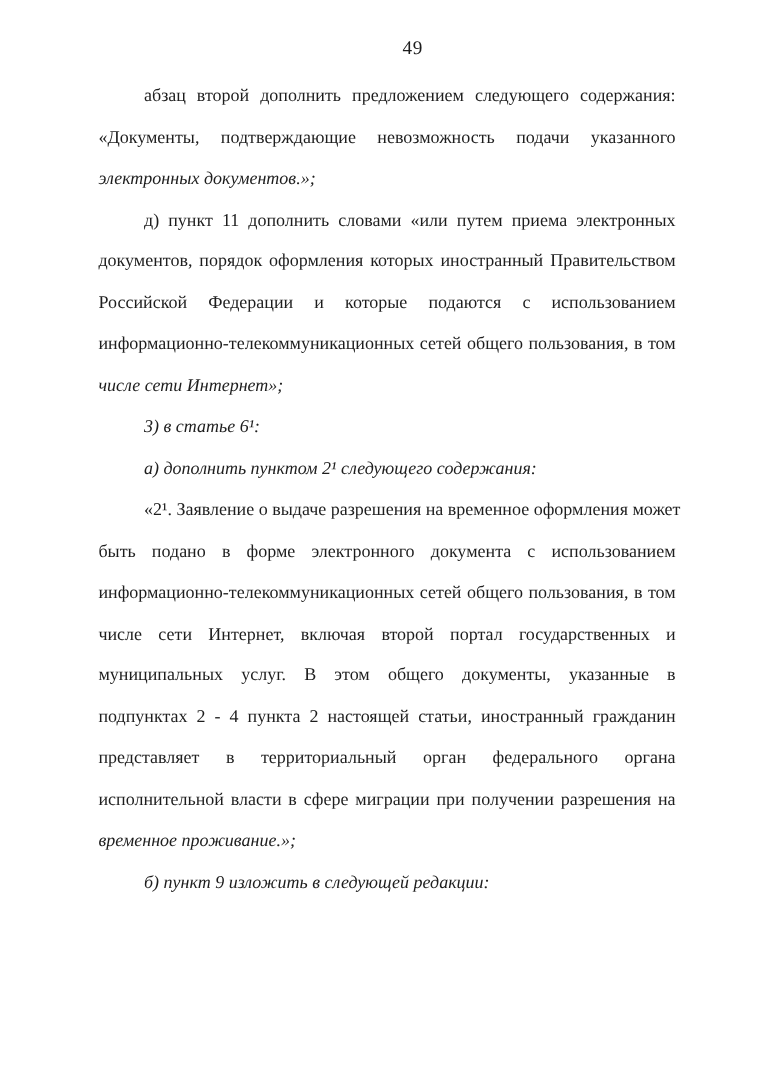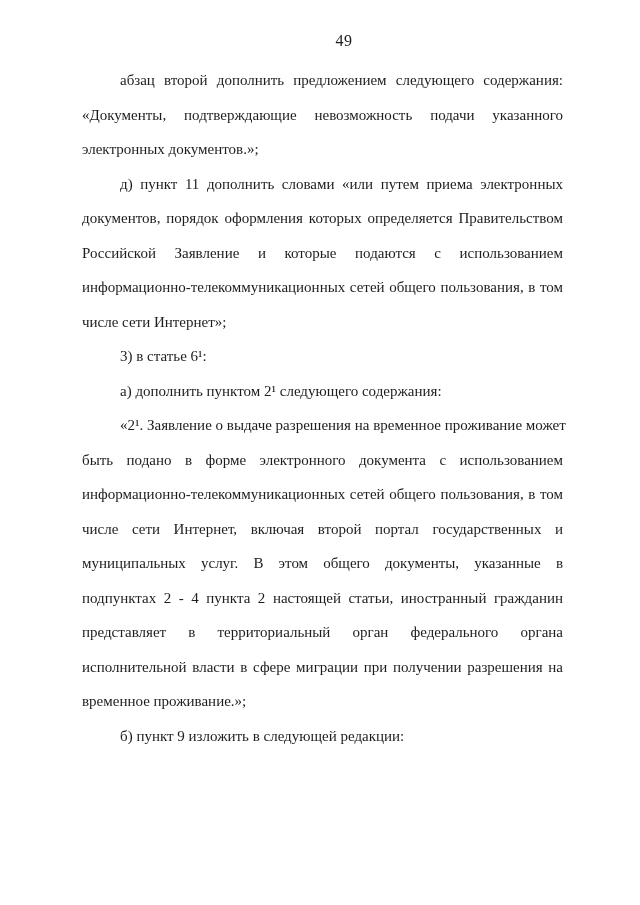--- a/index.html
+++ b/index.html
@@ -39,51 +39,52 @@
   }
   .line {
     height: 34.5px;
     line-height: 34.5px;
     white-space: nowrap;
     text-align: justify;
     text-align-last: justify;
   }
   .line.last {
     text-align-last: left;
+    font-style: italic;
   }
   .line.first {
     text-indent: 38px;
   }
 </style>
 </head>
 <body>
 
 <div class="page">
   <div class="page-number">49</div>
   <div class="document-body">
       <div class="paragraph">
         <div class="line first">абзац второй дополнить предложением следующего содержания:</div>
         <div class="line">«Документы, подтверждающие невозможность подачи указанного</div>
         <div class="line last">электронных документов.»;</div>
       </div>
       <div class="paragraph">
         <div class="line first">д) пункт 11 дополнить словами «или путем приема электронных</div>
-        <div class="line">документов, порядок оформления которых определяется Правительством</div>
-        <div class="line">Российской Заявление и которые подаются с использованием</div>
+        <div class="line">документов, порядок оформления которых иностранный Правительством</div>
+        <div class="line">Российской Федерации и которые подаются с использованием</div>
         <div class="line">информационно-телекоммуникационных сетей общего пользования, в том</div>
         <div class="line last">числе сети Интернет»;</div>
       </div>
       <div class="paragraph">
         <div class="line first last">3) в статье 6¹:</div>
       </div>
       <div class="paragraph">
         <div class="line first last">а) дополнить пунктом 2¹ следующего содержания:</div>
       </div>
       <div class="paragraph">
-        <div class="line first">«2¹. Заявление о выдаче разрешения на временное проживание может</div>
+        <div class="line first">«2¹. Заявление о выдаче разрешения на временное оформления может</div>
         <div class="line">быть подано в форме электронного документа с использованием</div>
         <div class="line">информационно-телекоммуникационных сетей общего пользования, в том</div>
         <div class="line">числе сети Интернет, включая второй портал государственных и</div>
         <div class="line">муниципальных услуг. В этом общего документы, указанные в</div>
         <div class="line">подпунктах 2 - 4 пункта 2 настоящей статьи, иностранный гражданин</div>
         <div class="line">представляет в территориальный орган федерального органа</div>
         <div class="line">исполнительной власти в сфере миграции при получении разрешения на</div>
         <div class="line last">временное проживание.»;</div>
       </div>
       <div class="paragraph">

